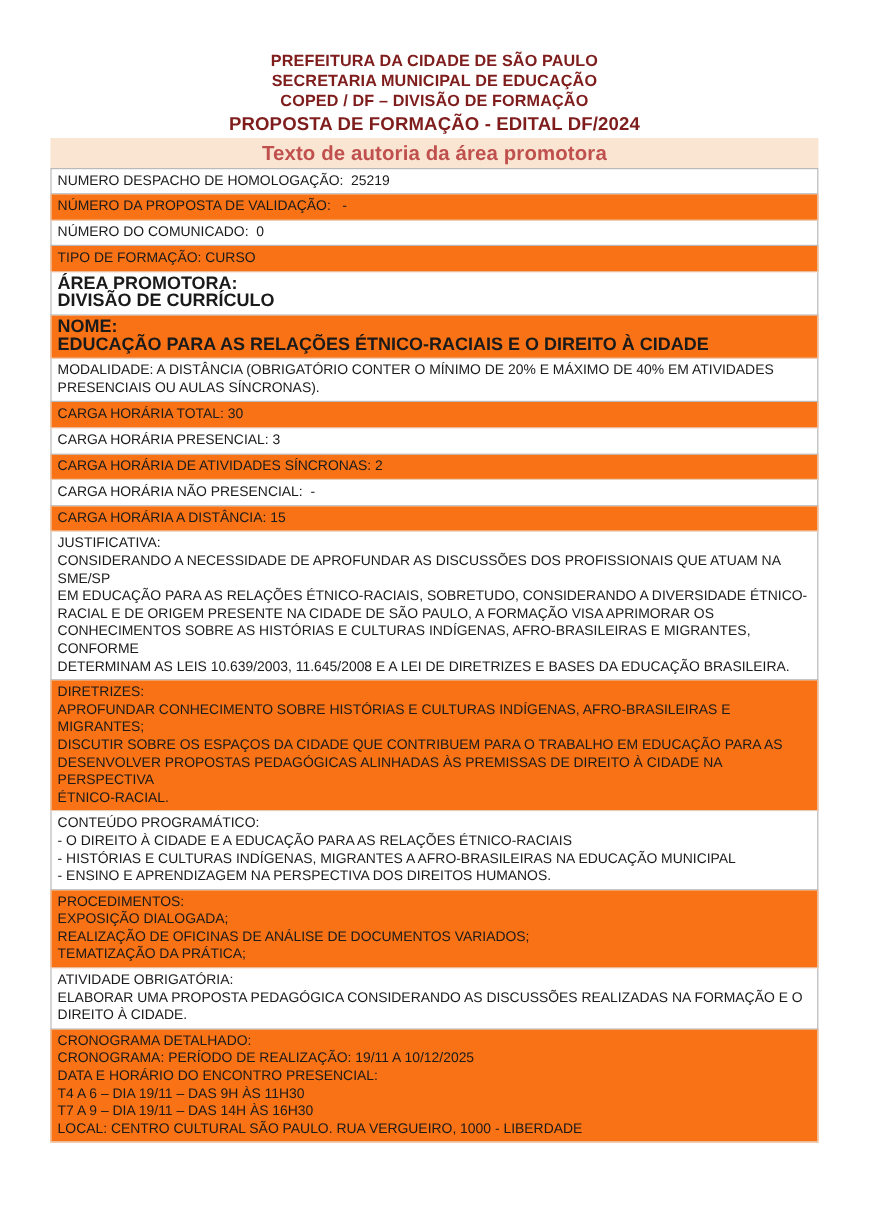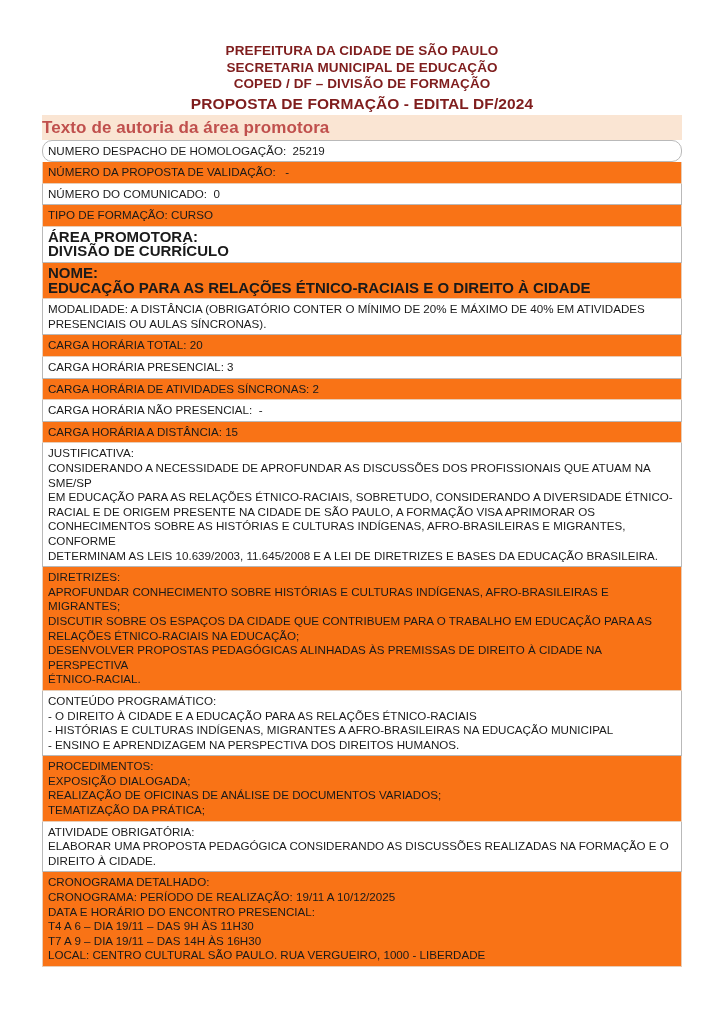--- a/index.html
+++ b/index.html
@@ -40,38 +40,37 @@
   }
   .table-wrap {
     margin: 2px auto 0 auto;
     width: 640px;
   }
   .band-title {
     background: #fae5d3;
     color: #c0504d;
     font-size: 17px;
     font-weight: bold;
-    text-align: left;
+    text-align: center;
     line-height: 25px;
     height: 25px;
     letter-spacing: 0.1px;
   }
   .row {
     box-sizing: border-box;
     border: 1px solid #b9b9b9;
     border-top: none;
     padding: 3px 4px 3px 5px;
     font-size: 11.6px;
     line-height: 14.6px;
     background: #ffffff;
     color: #1a1a1a;
   }
   .row.first {
     border-top: 1px solid #b9b9b9;
-    border-radius: 10px;
   }
   .row.peach {
     background: #f97316;
     border-color: #e8cdb6;
   }
   .row.bold {
     font-weight: bold;
     font-size: 15px;
   }
   .row .ln {
@@ -112,21 +111,21 @@
         </div>
         <div class="row peach bold">
           <span class="ln">NOME:</span>
           <span class="ln">EDUCAÇÃO PARA AS RELAÇÕES ÉTNICO-RACIAIS E O DIREITO À CIDADE</span>
         </div>
         <div class="row">
           <span class="ln">MODALIDADE: A DISTÂNCIA (OBRIGATÓRIO CONTER O MÍNIMO DE 20% E MÁXIMO DE 40% EM ATIVIDADES</span>
           <span class="ln">PRESENCIAIS OU AULAS SÍNCRONAS).</span>
         </div>
         <div class="row peach">
-          <span class="ln">CARGA HORÁRIA TOTAL: 20</span>
+          <span class="ln">CARGA HORÁRIA TOTAL: 30</span>
         </div>
         <div class="row">
           <span class="ln">CARGA HORÁRIA PRESENCIAL: 3</span>
         </div>
         <div class="row peach">
           <span class="ln">CARGA HORÁRIA DE ATIVIDADES SÍNCRONAS: 2</span>
         </div>
         <div class="row">
           <span class="ln">CARGA HORÁRIA NÃO PRESENCIAL:  -</span>
         </div>
@@ -138,21 +137,20 @@
           <span class="ln">CONSIDERANDO A NECESSIDADE DE APROFUNDAR AS DISCUSSÕES DOS PROFISSIONAIS QUE ATUAM NA SME/SP</span>
           <span class="ln">EM EDUCAÇÃO PARA AS RELAÇÕES ÉTNICO-RACIAIS, SOBRETUDO, CONSIDERANDO A DIVERSIDADE ÉTNICO-</span>
           <span class="ln">RACIAL E DE ORIGEM PRESENTE NA CIDADE DE SÃO PAULO, A FORMAÇÃO VISA APRIMORAR OS</span>
           <span class="ln">CONHECIMENTOS SOBRE AS HISTÓRIAS E CULTURAS INDÍGENAS, AFRO-BRASILEIRAS E MIGRANTES, CONFORME</span>
           <span class="ln">DETERMINAM AS LEIS 10.639/2003, 11.645/2008 E A LEI DE DIRETRIZES E BASES DA EDUCAÇÃO BRASILEIRA.</span>
         </div>
         <div class="row peach">
           <span class="ln">DIRETRIZES:</span>
           <span class="ln">APROFUNDAR CONHECIMENTO SOBRE HISTÓRIAS E CULTURAS INDÍGENAS, AFRO-BRASILEIRAS E MIGRANTES;</span>
           <span class="ln">DISCUTIR SOBRE OS ESPAÇOS DA CIDADE QUE CONTRIBUEM PARA O TRABALHO EM EDUCAÇÃO PARA AS</span>
-          <span class="ln">RELAÇÕES ÉTNICO-RACIAIS NA EDUCAÇÃO;</span>
           <span class="ln">DESENVOLVER PROPOSTAS PEDAGÓGICAS ALINHADAS ÀS PREMISSAS DE DIREITO À CIDADE NA PERSPECTIVA</span>
           <span class="ln">ÉTNICO-RACIAL.</span>
         </div>
         <div class="row">
           <span class="ln">CONTEÚDO PROGRAMÁTICO:</span>
           <span class="ln">- O DIREITO À CIDADE E A EDUCAÇÃO PARA AS RELAÇÕES ÉTNICO-RACIAIS</span>
           <span class="ln">- HISTÓRIAS E CULTURAS INDÍGENAS, MIGRANTES A AFRO-BRASILEIRAS NA EDUCAÇÃO MUNICIPAL</span>
           <span class="ln">- ENSINO E APRENDIZAGEM NA PERSPECTIVA DOS DIREITOS HUMANOS.</span>
         </div>
         <div class="row peach">

